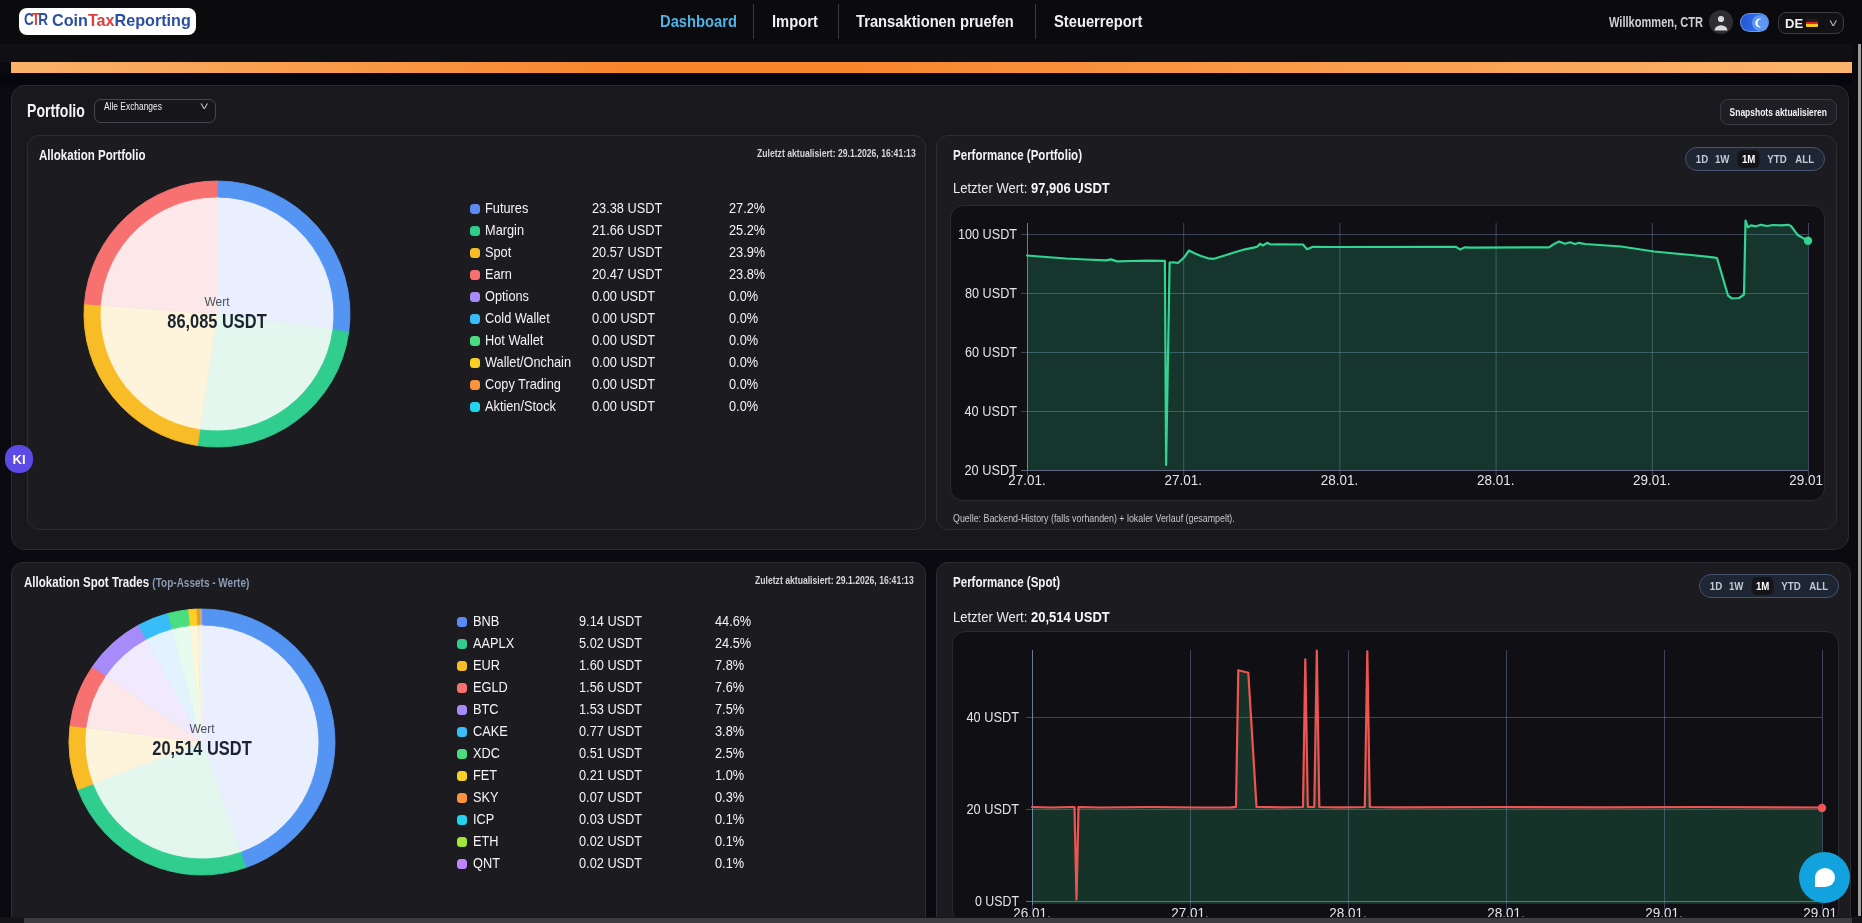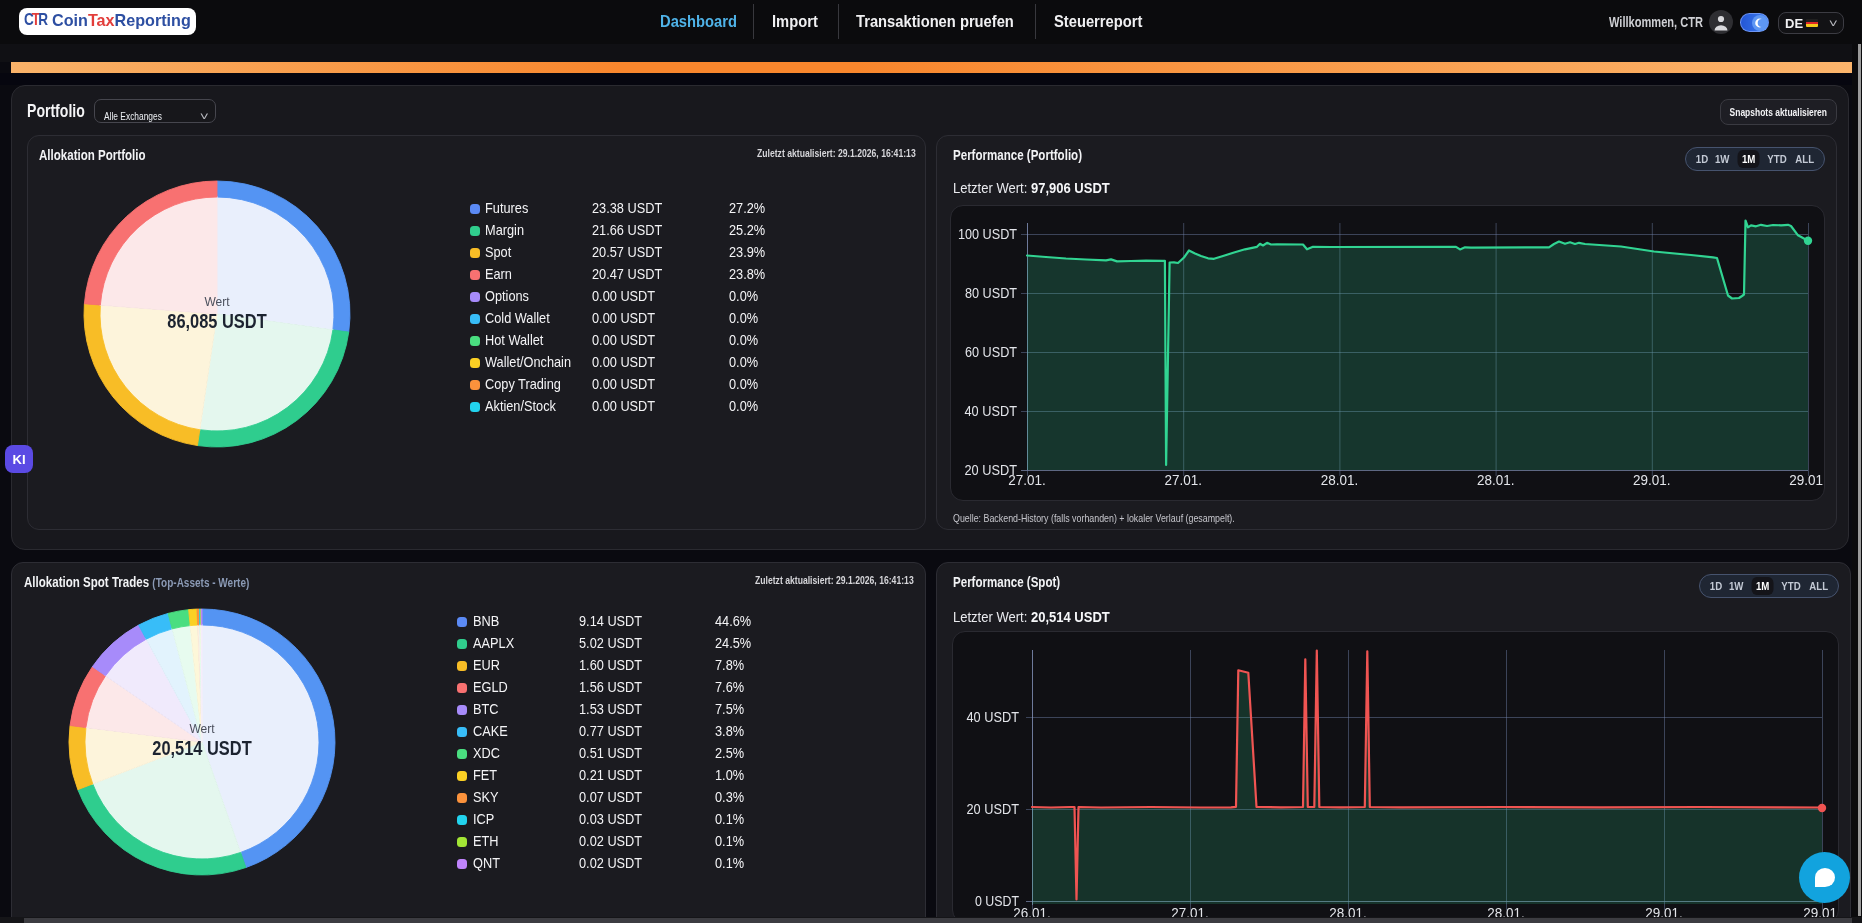--- a/index.html
+++ b/index.html
@@ -46,21 +46,21 @@
 #card4{left:936px;top:562px;width:915px;height:420px}
 .ctitle{position:absolute;font-size:15px;font-weight:700;color:#f2f3f5;
 transform:scaleX(.77);transform-origin:0 50%;white-space:nowrap}
 .upd{position:absolute;font-size:11.5px;font-weight:600;color:#d6d6da;
 transform:scaleX(.75);transform-origin:0 50%;white-space:nowrap}
 .sub{font-size:13px;font-weight:600;color:#8b9ab5}
 #ptitle{position:absolute;left:27px;top:100px;font-size:19px;font-weight:700;color:#f4f4f6;
 transform:scaleX(.74);transform-origin:0 50%}
 #select{position:absolute;left:94px;top:99px;width:122px;height:24px;border:1px solid #46464e;
 border-radius:7px;background:#17171b;color:#eceff3;font-size:11.5px;display:flex;
-align-items:flex-end;padding-left:9px}
+align-items:flex-start;padding-left:9px}
 #select .stx{transform:scaleX(.73);transform-origin:0 50%;white-space:nowrap}
 #select .chev{position:absolute;right:8px}
 #snap{position:absolute;left:1720px;top:99px;width:117px;height:26px;border:1px solid #3a3a41;
 border-radius:8px;background:#1e1e24;color:#f2f2f4;font-size:11px;font-weight:700;
 display:flex;align-items:center;justify-content:center}
 #snap span{transform:scaleX(.77);white-space:nowrap}
 .lrow{position:absolute;height:22px}
 .dot{position:absolute;top:6px;width:10px;height:10px;border-radius:3.5px}
 .ltx{position:absolute;top:2px;font-size:14.5px;color:#f4f4f6;white-space:nowrap;
 transform:scaleX(.88);transform-origin:0 50%}
@@ -74,21 +74,21 @@
 .btng span{transform:scaleX(.88)}
 .btng .act{background:#141419;color:#fff;border-radius:6px;padding:3px 5px}
 .lw{position:absolute;font-size:15.5px;color:#e9eaee;transform:scaleX(.84);
 transform-origin:0 50%;white-space:nowrap}
 .lw b{color:#f6f7f9}
 .panel{position:absolute;background:#101014;border:1px solid #2a2a31;border-radius:13px;overflow:hidden}
 #panel1{left:950px;top:205px;width:875px;height:296px}
 #panel2{left:952px;top:631px;width:887px;height:292px}
 .quelle{position:absolute;font-size:11.5px;color:#c6c6cc;transform:scaleX(.77);
 transform-origin:0 50%;white-space:nowrap}
-#ki{position:absolute;left:5px;top:445px;width:28px;height:28px;border-radius:8px;
+#ki{position:absolute;left:5px;top:445px;width:28px;height:28px;border-radius:13px;
 background:#5b4ae4;color:#fff;font-weight:700;font-size:13px;display:flex;
 align-items:center;justify-content:center}
 #chat{position:absolute;left:1799px;top:852px;width:51px;height:51px;border-radius:50%;
 background:#12a3de}
 #chat .bub{position:absolute;left:16px;top:16px;width:20px;height:19px;background:#fff;
 border-radius:50% 50% 50% 0}
 #vsb{position:absolute;left:1852px;top:0;width:10px;height:923px;background:#0b0b0d}
 #vsbt{position:absolute;left:1858px;top:44px;width:2.5px;height:872px;background:#9a9a9a}
 #hsb{position:absolute;left:0;top:917px;width:1862px;height:6px;background:#151518}
 #hsbt{position:absolute;left:24px;top:917.5px;width:1828px;height:5.5px;background:#3c3c41}

